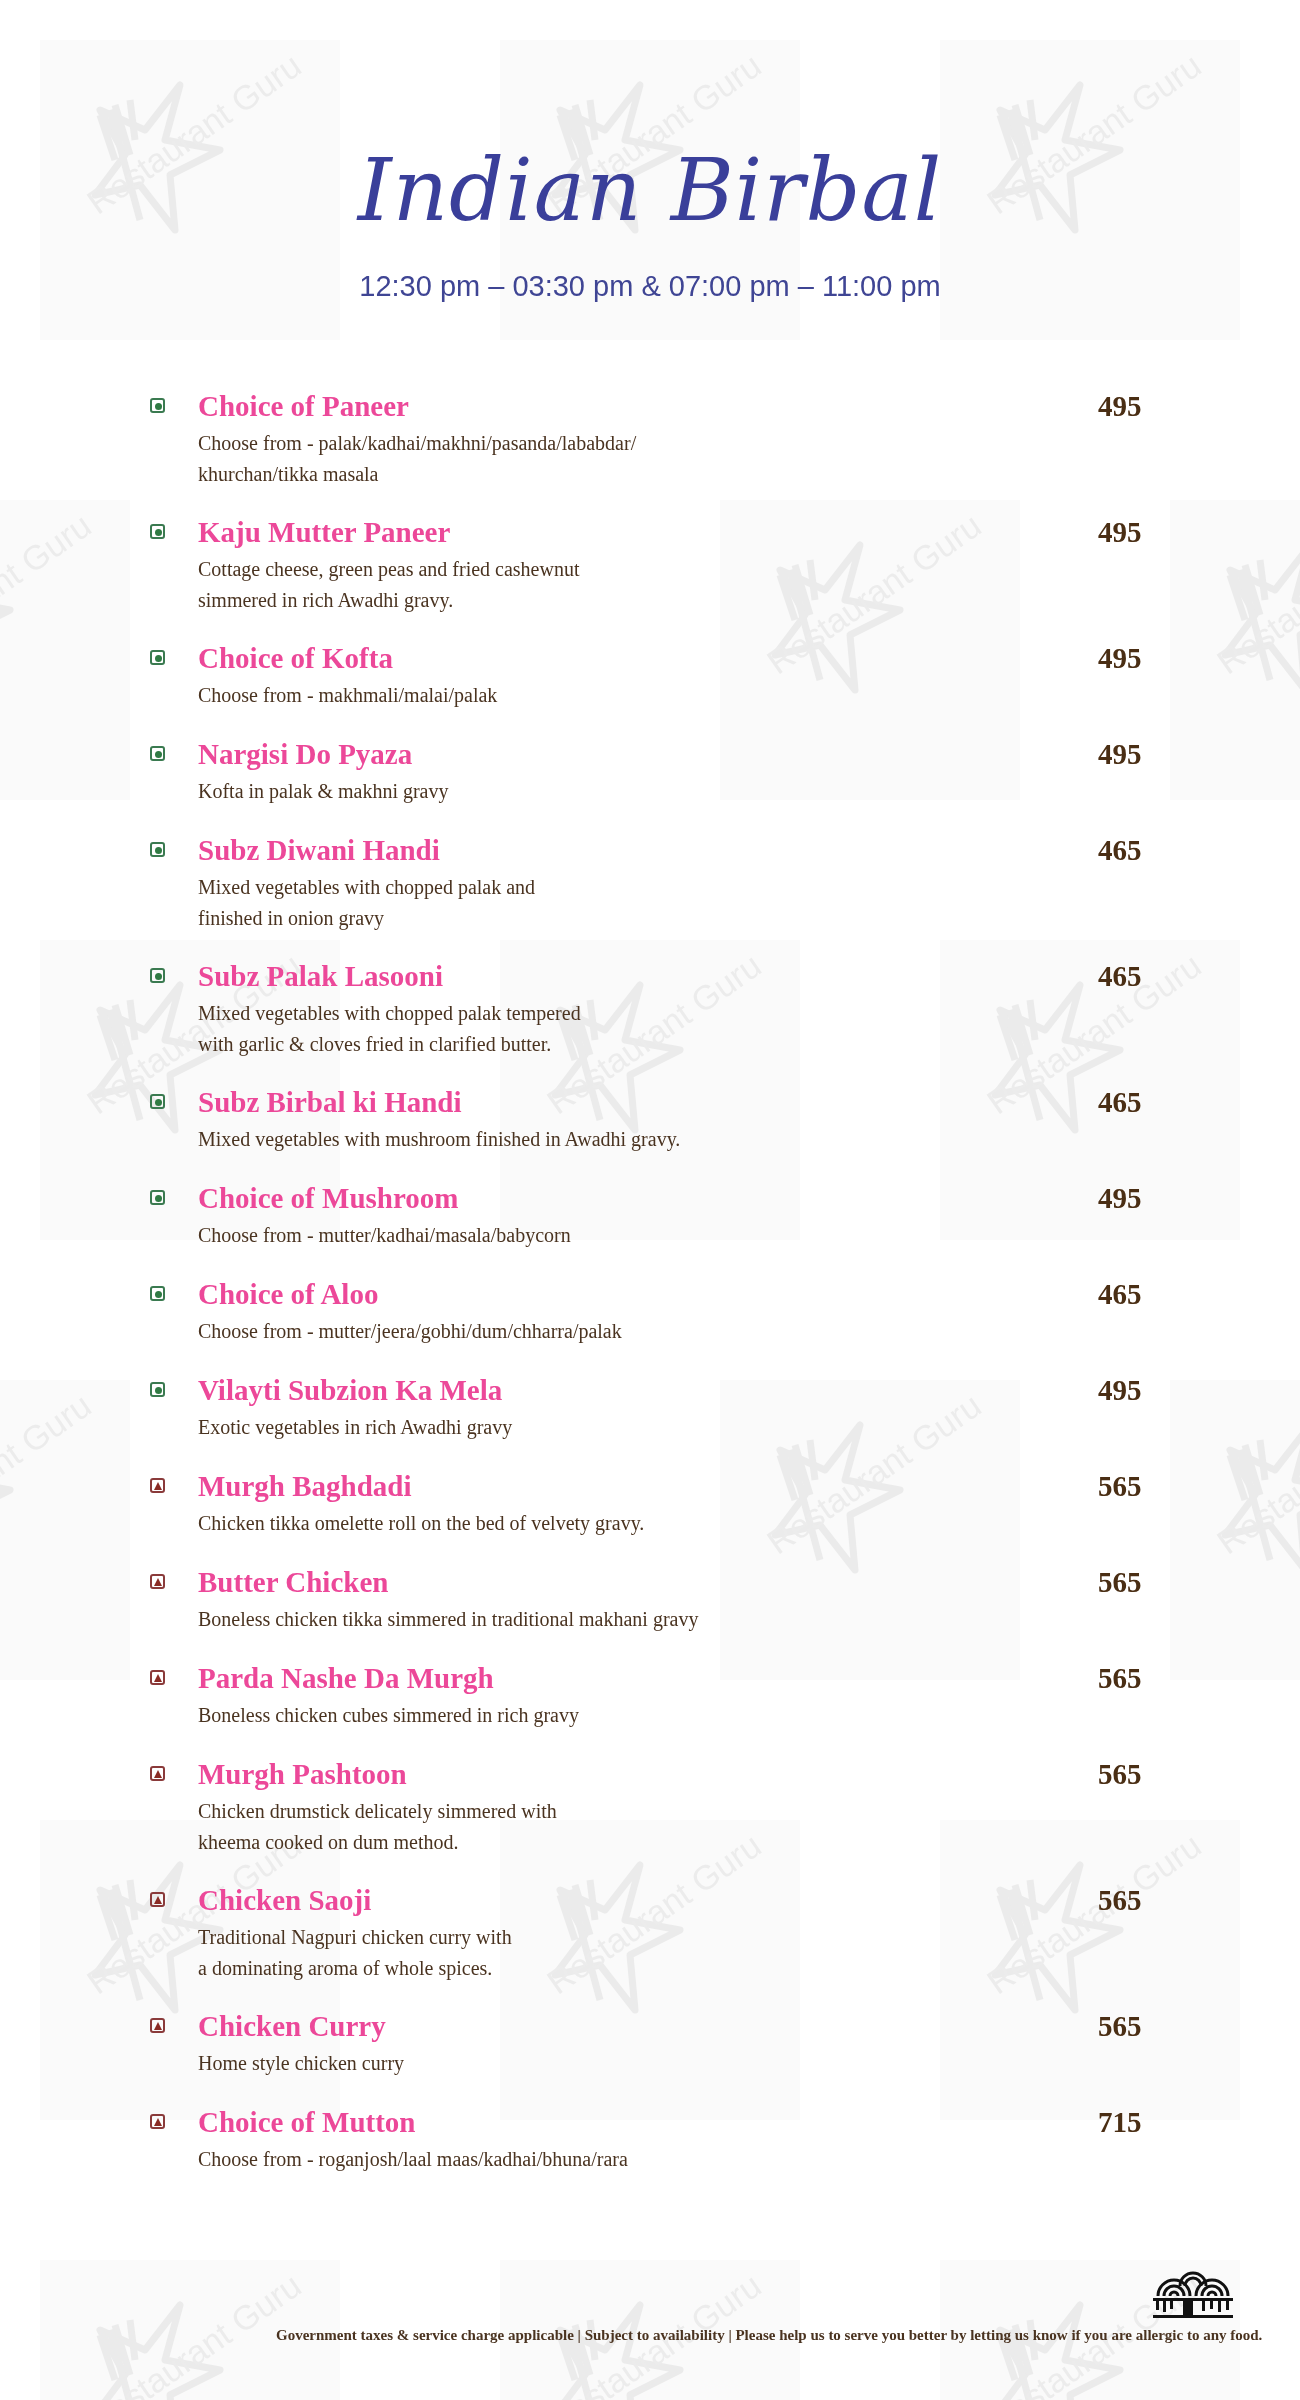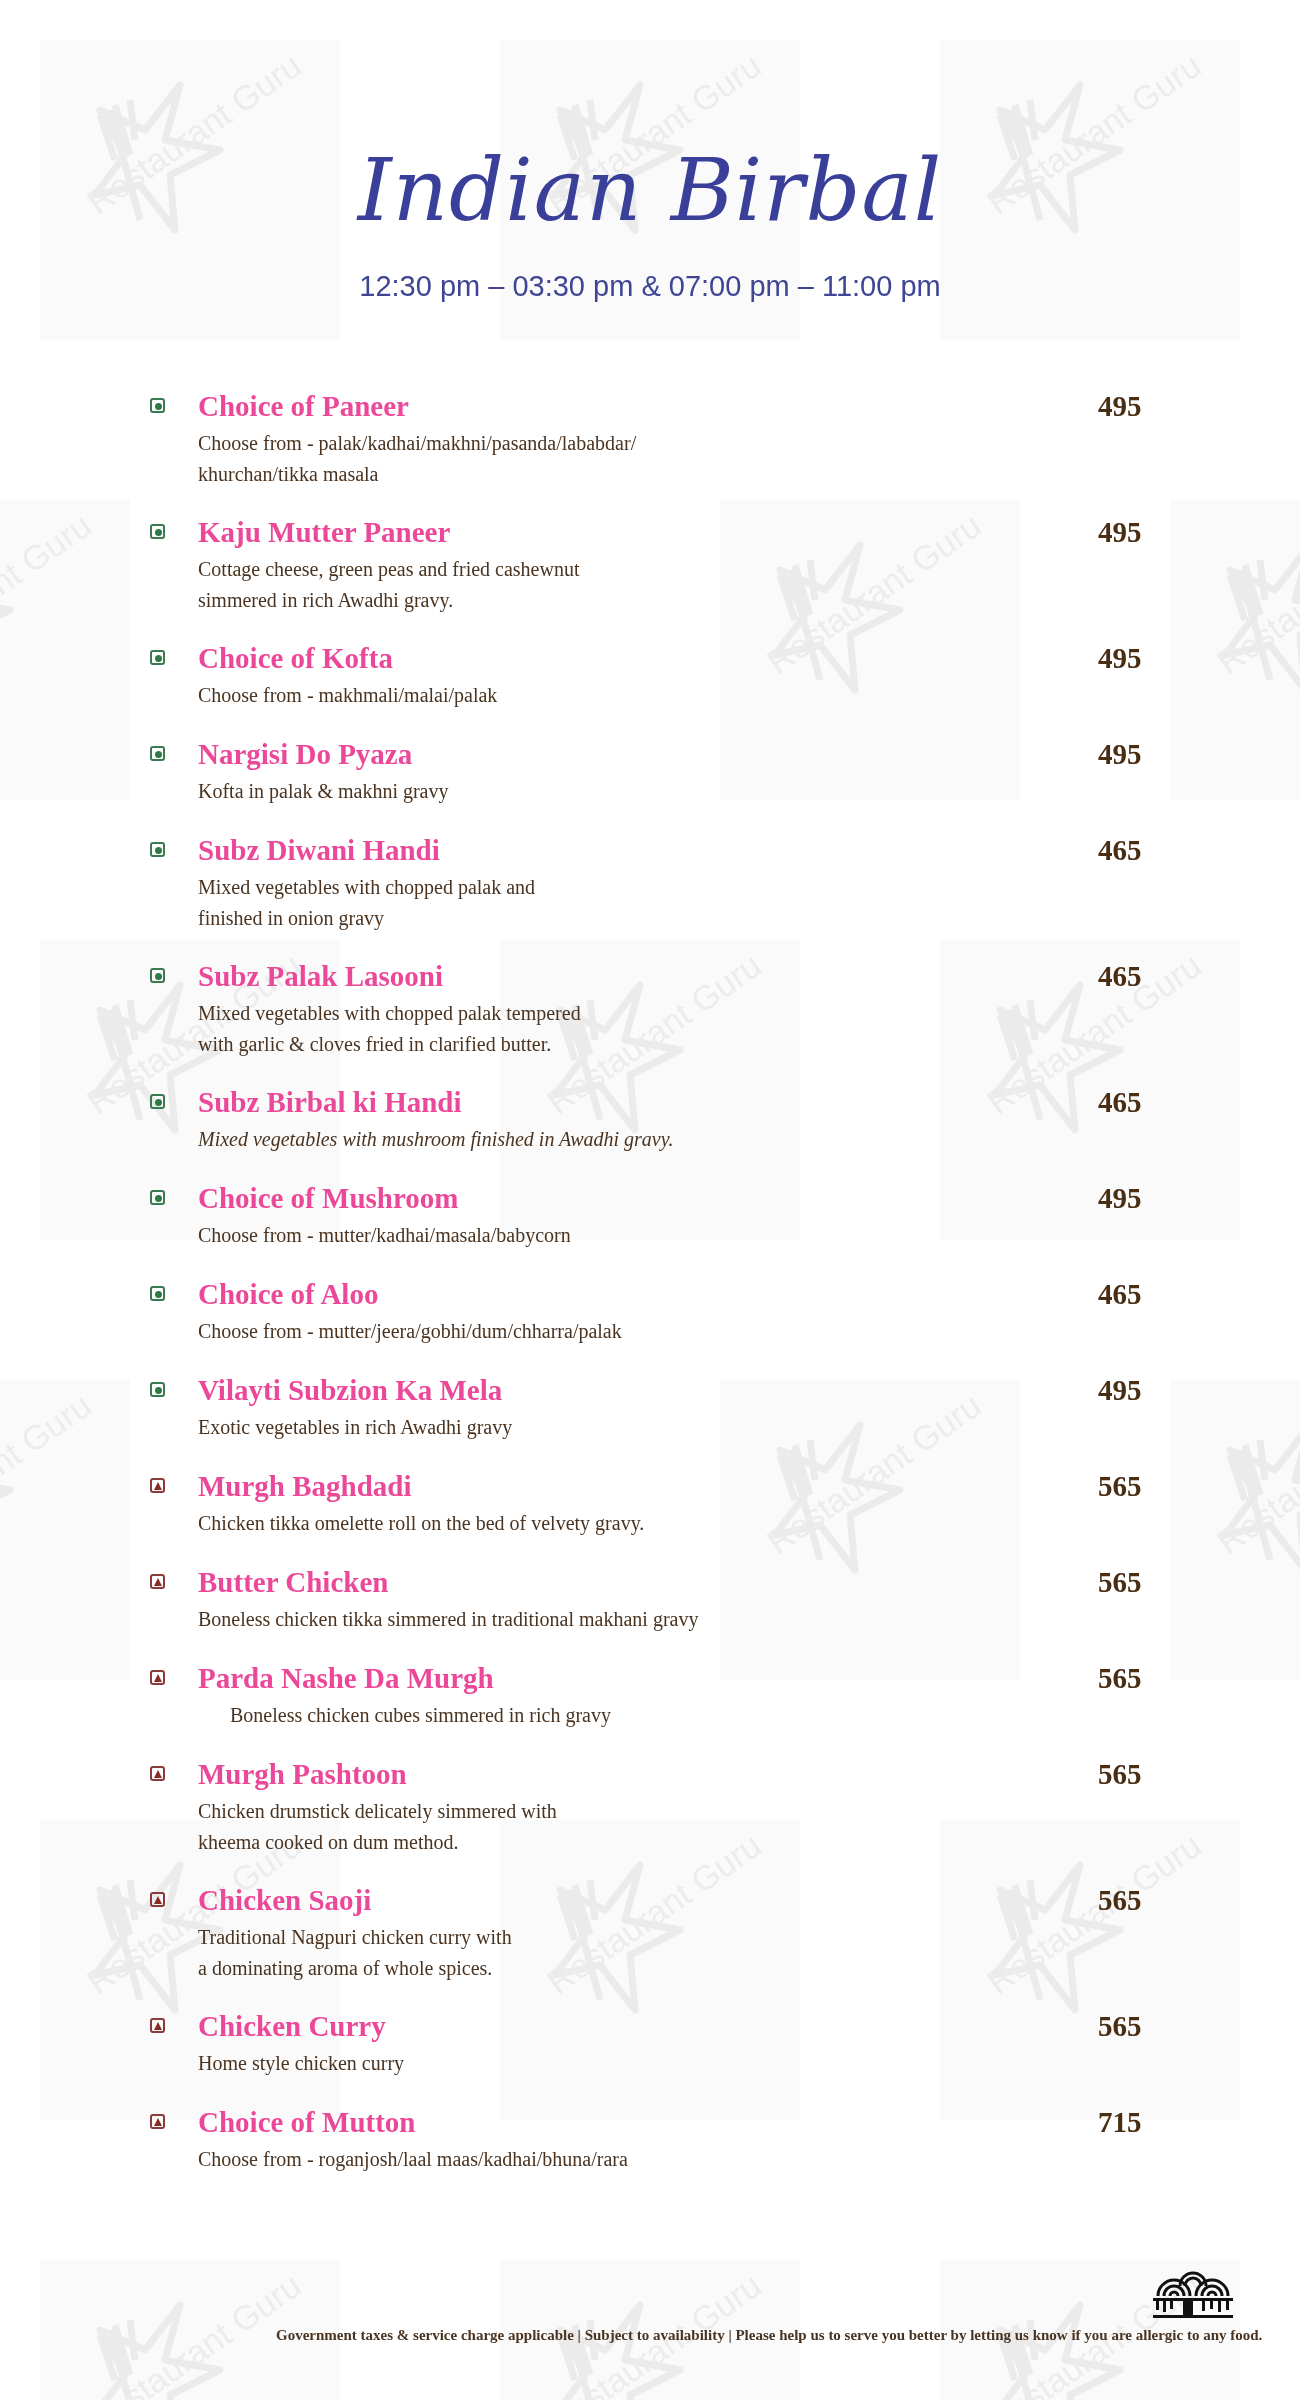--- a/index.html
+++ b/index.html
@@ -273,21 +273,21 @@
     <div class="item" style="top: 960px;">
       <span class="mark veg"></span>
       <span class="name">Subz Palak Lasooni</span>
       <div class="desc" style="white-space: pre-line;">Mixed vegetables with chopped palak tempered
 with garlic &amp; cloves fried in clarified butter.</div>
       <span class="price">465</span>
     </div>
     <div class="item" style="top: 1086px;">
       <span class="mark veg"></span>
       <span class="name">Subz Birbal ki Handi</span>
-      <div class="desc" style="white-space: pre-line; font-style: italic;">Mixed vegetables with mushroom finished in Awadhi gravy.</div>
+      <div class="desc" style="white-space: pre-line;">Mixed vegetables with mushroom finished in Awadhi gravy.</div>
       <span class="price">465</span>
     </div>
     <div class="item" style="top: 1182px;">
       <span class="mark veg"></span>
       <span class="name">Choice of Mushroom</span>
       <div class="desc" style="white-space: pre-line;">Choose from - mutter/kadhai/masala/babycorn</div>
       <span class="price">495</span>
     </div>
     <div class="item" style="top: 1278px;">
       <span class="mark veg"></span>
@@ -309,21 +309,21 @@
     </div>
     <div class="item" style="top: 1566px;">
       <span class="mark nonveg"></span>
       <span class="name">Butter Chicken</span>
       <div class="desc" style="white-space: pre-line;">Boneless chicken tikka simmered in traditional makhani gravy</div>
       <span class="price">565</span>
     </div>
     <div class="item" style="top: 1662px;">
       <span class="mark nonveg"></span>
       <span class="name">Parda Nashe Da Murgh</span>
-      <div class="desc" style="white-space: pre-line; margin-left: 32px;">Boneless chicken cubes simmered in rich gravy</div>
+      <div class="desc" style="white-space: pre-line;">Boneless chicken cubes simmered in rich gravy</div>
       <span class="price">565</span>
     </div>
     <div class="item" style="top: 1758px;">
       <span class="mark nonveg"></span>
       <span class="name">Murgh Pashtoon</span>
       <div class="desc" style="white-space: pre-line;">Chicken drumstick delicately simmered with
 kheema cooked on dum method.</div>
       <span class="price">565</span>
     </div>
     <div class="item" style="top: 1884px;">

